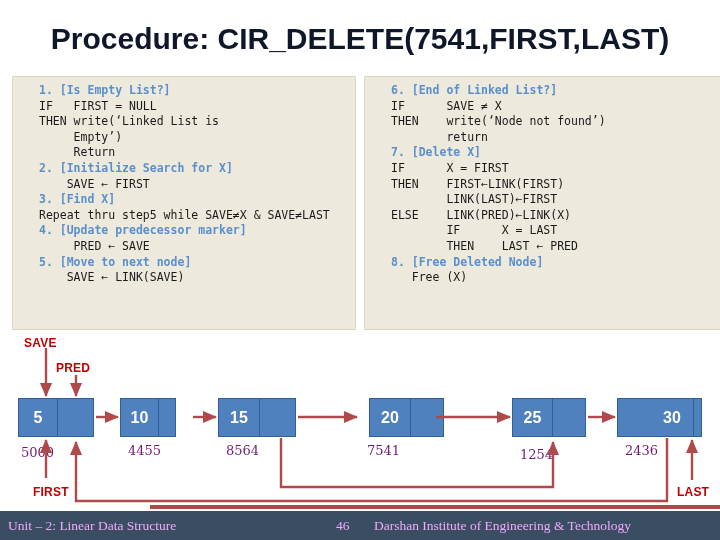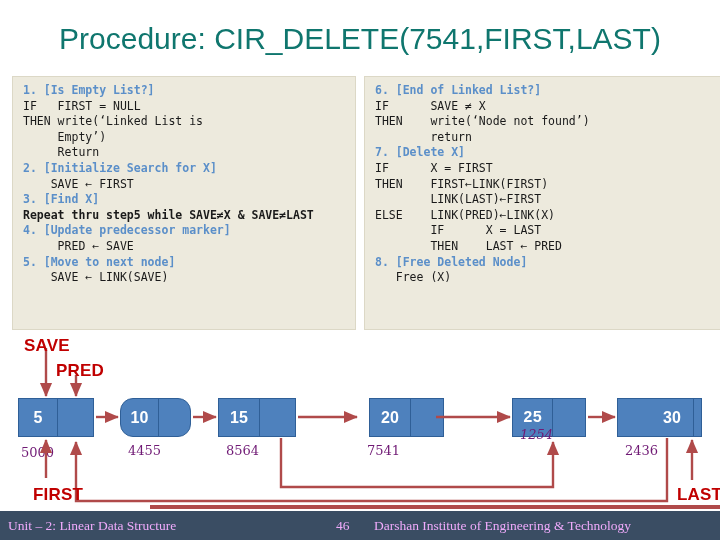--- a/index.html
+++ b/index.html
@@ -9,42 +9,42 @@
     font-family:"Liberation Sans", sans-serif;
     -webkit-font-smoothing:antialiased;
   }
   #root{position:absolute;inset:0;}
 
   
   .title{
     position:absolute;left:0;top:22px;width:720px;
     text-align:center;
     font-family:"Liberation Sans", sans-serif;
-    font-size:30px;font-weight:400;color:#0f766e;
+    font-size:30px;font-weight:700;color:#0f172a;
     letter-spacing:0px;white-space:nowrap;
   }
 
   
   .panel{
     position:absolute;
     background:#edeadd;
     border:1px solid #dcd8c6;
     box-sizing:border-box;
-    padding:6px 8px 6px 10px;
+    padding:6px 8px 6px 26px;
     font-family:"DejaVu Sans Mono","Liberation Mono",monospace;
     font-size:11.5px;
     line-height:15.6px;
     color:#1a1a1a;
     white-space:pre;
   }
   #panel-left{left:12px;top:76px;width:344px;height:254px;}
   #panel-right{left:364px;top:76px;width:411px;height:254px;}
   .codeline{display:block;white-space:pre;}
   .step{color:#5b8fc9;font-weight:bold;}
-  .bold{font-weight:bold;}
+  .bold{font-weight:normal;}
 
   
   #diagram{position:absolute;left:0;top:330px;width:720px;height:180px;}
   .node{
     position:absolute;top:398px;height:39px;
     box-sizing:border-box;
     border:1.5px solid #2f5f97;
     background:#4e81bd;
     display:flex;
   }
@@ -59,21 +59,21 @@
 
   .addr{
     position:absolute;
     font-family:"DejaVu Serif","Liberation Serif",serif;
     font-size:13px;color:#701a75;white-space:nowrap;
   }
 
   .ptr{
     position:absolute;
     font-family:"Liberation Sans", sans-serif;
-    font-size:17px;font-weight:bold;color:#c00000;
+    font-size:12px;font-weight:bold;color:#c00000;
     white-space:nowrap;letter-spacing:0.2px;
   }
 
   
   #wires{position:absolute;left:0;top:0;width:720px;height:540px;pointer-events:none;}
 
   
   .footer-rule{
     position:absolute;left:150px;top:505px;width:570px;height:4px;
     background:#b04a4a;
@@ -99,40 +99,40 @@
   <div class="panel" id="panel-left"><span class="codeline step">1. [Is Empty List?]</span><span class="codeline">IF   FIRST = NULL</span><span class="codeline">THEN write(‘Linked List is</span><span class="codeline">     Empty’)</span><span class="codeline">     Return</span><span class="codeline step">2. [Initialize Search for X]</span><span class="codeline">    SAVE ← FIRST</span><span class="codeline step">3. [Find X]</span><span class="codeline bold">Repeat thru step5 while SAVE≠X &amp; SAVE≠LAST</span><span class="codeline step">4. [Update predecessor marker]</span><span class="codeline">     PRED ← SAVE</span><span class="codeline step">5. [Move to next node]</span><span class="codeline">    SAVE ← LINK(SAVE)</span></div>
 
   <div class="panel" id="panel-right"><span class="codeline step">6. [End of Linked List?]</span><span class="codeline">IF      SAVE ≠ X</span><span class="codeline">THEN    write(‘Node not found’)</span><span class="codeline">        return</span><span class="codeline step">7. [Delete X]</span><span class="codeline">IF      X = FIRST</span><span class="codeline">THEN    FIRST←LINK(FIRST)</span><span class="codeline">        LINK(LAST)←FIRST</span><span class="codeline">ELSE    LINK(PRED)←LINK(X)</span><span class="codeline">        IF      X = LAST</span><span class="codeline">        THEN    LAST ← PRED</span><span class="codeline step">8. [Free Deleted Node]</span><span class="codeline">   Free (X)</span></div>
 
   <div id="diagram">
       <div class="node" style="left: 18px; width: 76px; top: 68px;">
         <div class="cell-data" style="width: 38px;">5</div>
         <div class="cell-link"></div>
       </div>
       <div class="addr" style="left: 21px; top: 115px;">5000</div>
-      <div class="node" style="left: 120px; width: 71px; top: 68px; border-radius: 13px;">
+      <div class="node" style="left: 120px; width: 56px; top: 68px;">
         <div class="cell-data" style="width: 37px;">10</div>
         <div class="cell-link"></div>
       </div>
       <div class="addr" style="left: 128px; top: 113px;">4455</div>
       <div class="node" style="left: 218px; width: 78px; top: 68px; gap: 36px;">
         <div class="cell-data" style="width: 40px;">15</div>
         <div class="cell-link"></div>
       </div>
       <div class="addr" style="left: 226px; top: 113px;">8564</div>
       <div class="node" style="left: 369px; width: 75px; top: 68px;">
         <div class="cell-data" style="width: 40px;">20</div>
         <div class="cell-link"></div>
       </div>
       <div class="addr" style="left: 367px; top: 113px;">7541</div>
       <div class="node" style="left: 512px; width: 74px; top: 68px;">
-        <div class="cell-data" style="width: 39px; font-family: Liberation Mono, monospace;">25</div>
+        <div class="cell-data" style="width: 39px;">25</div>
         <div class="cell-link"></div>
       </div>
-      <div class="addr" style="left: 520px; top: 97px; font-style: italic;">1254</div>
+      <div class="addr" style="left: 520px; top: 117px;">1254</div>
       <div class="node" style="left: 617px; width: 85px; top: 68px;">
         <div class="cell-data" style="width: 42px; padding-left: 33px;">30</div>
         <div class="cell-link"></div>
       </div>
       <div class="addr" style="left: 625px; top: 113px;">2436</div>
     </div>
 
   <svg id="wires" viewBox="0 0 720 540">
     <defs>
       <marker id="ah" markerWidth="7" markerHeight="7" refX="5.6" refY="3" orient="auto">

